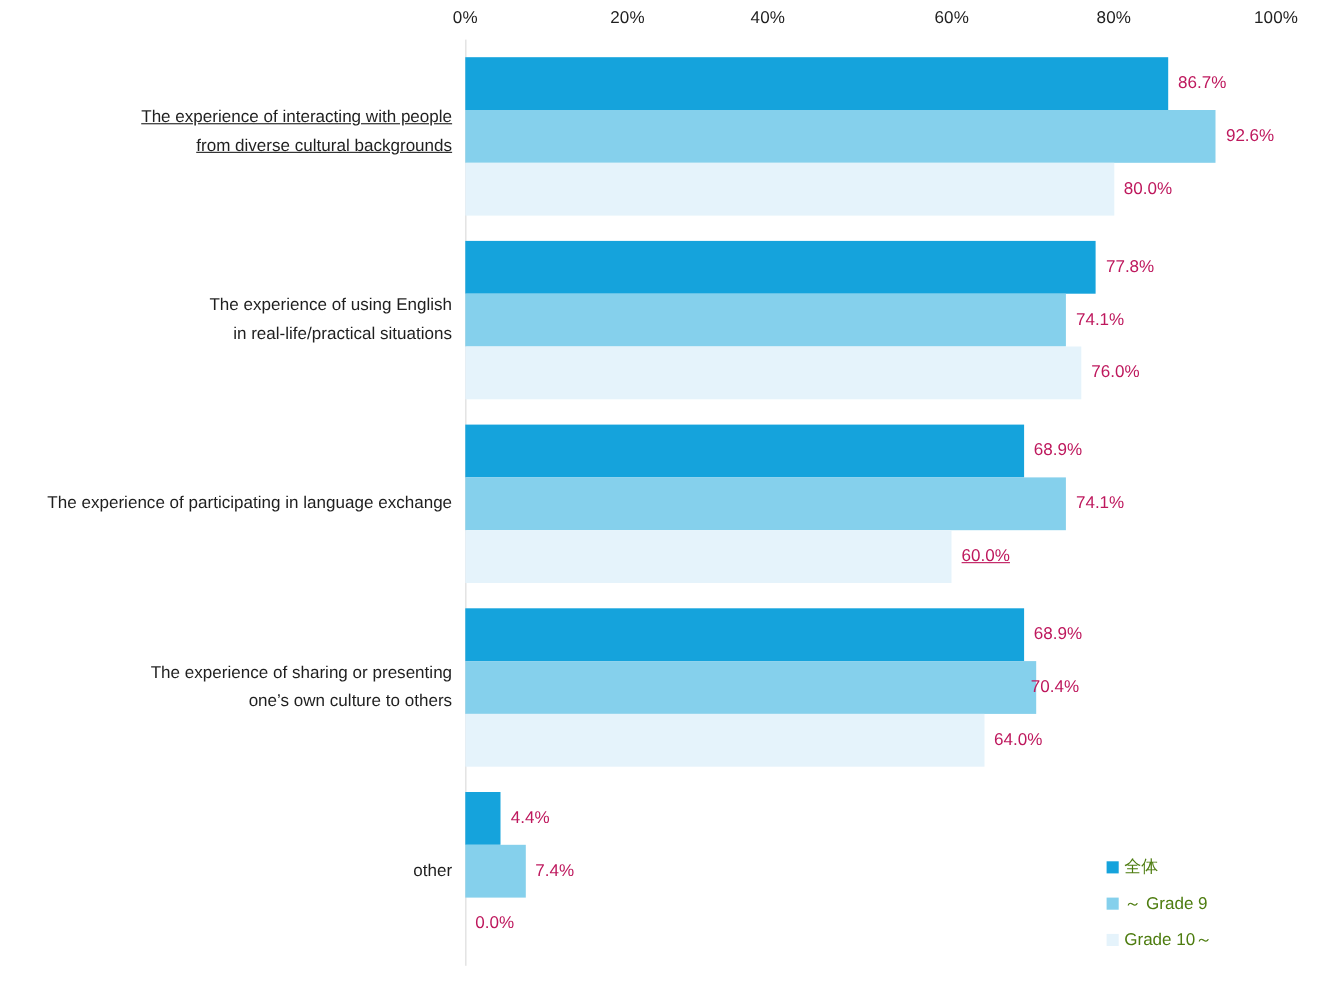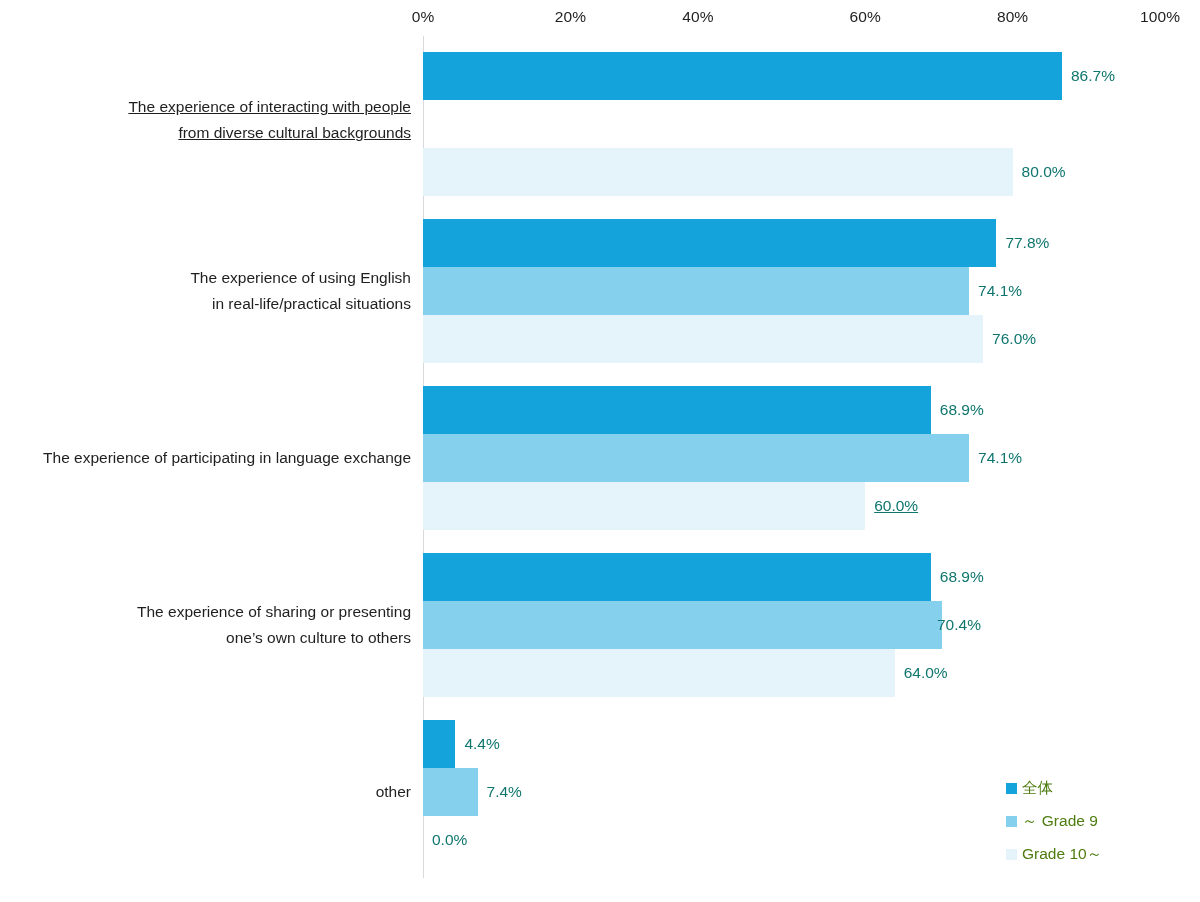--- a/index.html
+++ b/index.html
@@ -70,21 +70,21 @@
     left: 0;
     top: 0;
     height: 48px;
   }
   .bar-value {
     position: absolute;
     top: 0;
     height: 48px;
     line-height: 48px;
     font-size: 15.5px;
-    color: #0f766e;
+    color: #be185d;
     white-space: nowrap;
     padding-left: 9px;
   }
   .cat-label-box {
     position: absolute;
     left: 0;
     width: 411px;
     text-align: right;
     font-size: 15.5px;
     line-height: 26px;
@@ -141,20 +141,24 @@
 one’s own culture to others</div>
       <div class="cat-label-box" style="top: 779px;">other</div>
     </div>
 
   <div class="plot" id="plot">
       <div class="group" style="top: 16px; height: 144px;">
         <div class="bar-row" style="top: 0px; width: 737px;">
           <div class="bar" style="width: 638.979px; background: rgb(21, 163, 220);"></div>
           <div class="bar-value" style="left: 638.979px;">86.7%</div>
         </div>
+        <div class="bar-row" style="top: 48px; width: 737px;">
+          <div class="bar" style="width: 682.462px; background: rgb(133, 208, 236);"></div>
+          <div class="bar-value" style="left: 682.462px;">92.6%</div>
+        </div>
         <div class="bar-row" style="top: 96px; width: 737px;">
           <div class="bar" style="width: 589.6px; background: rgb(229, 243, 251);"></div>
           <div class="bar-value" style="left: 589.6px;">80.0%</div>
         </div>
       </div>
       <div class="group" style="top: 183px; height: 136px;">
         <div class="bar-row" style="top: 0px; width: 737px;">
           <div class="bar" style="width: 573.386px; background: rgb(21, 163, 220);"></div>
           <div class="bar-value" style="left: 573.386px;">77.8%</div>
         </div>

